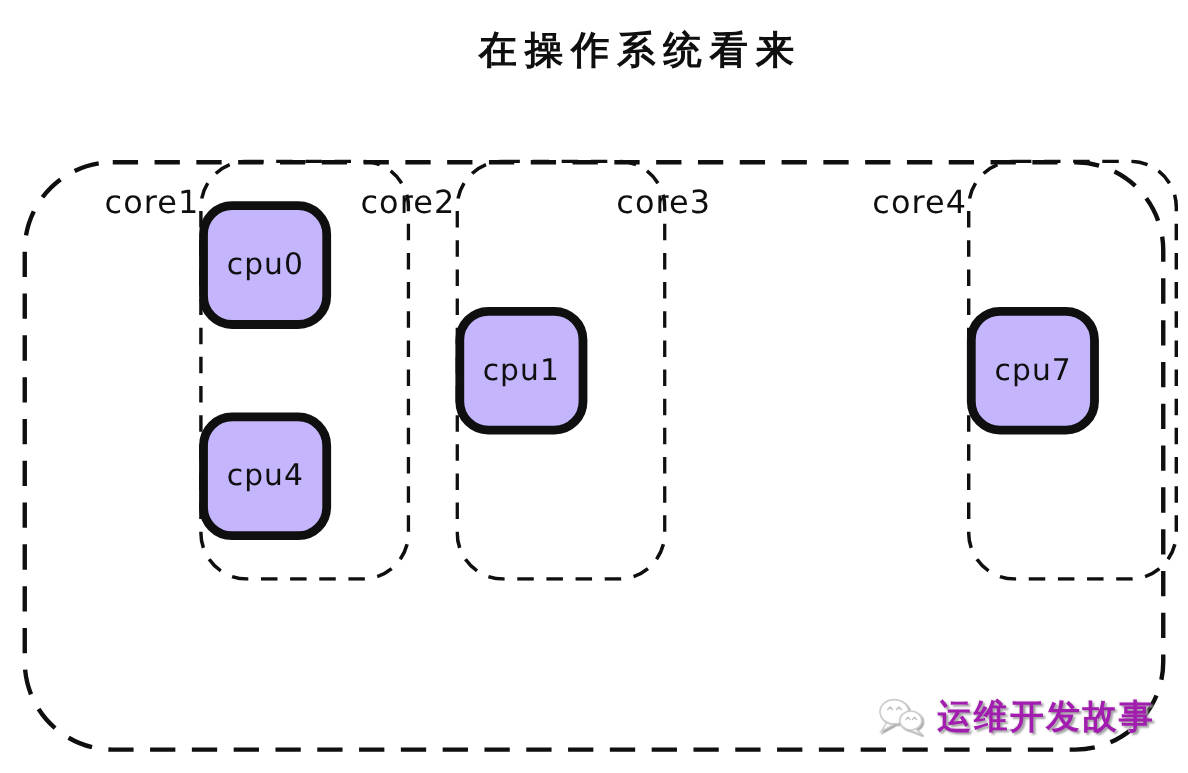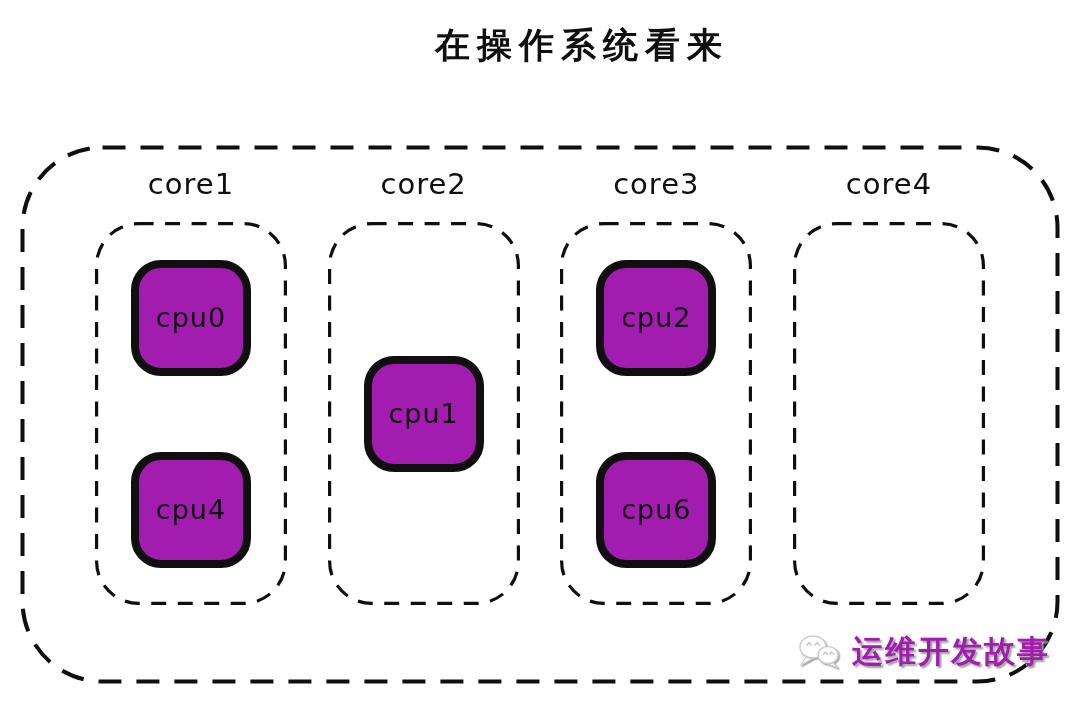--- a/index.html
+++ b/index.html
@@ -11,32 +11,32 @@
     position:absolute;top:22px;left:0;right:0;text-align:center;
     transform:translateX(42px);
     font-size:35px;font-weight:600;letter-spacing:7px;
   }
   .outer{position:absolute;left:20px;top:145px;width:1040px;height:539px;}
   .dash-border{position:absolute;left:0;top:0;pointer-events:none;}
   .cols{
     position:absolute;inset:0;display:flex;justify-content:space-between;
     padding:0 75px;box-sizing:border-box;
   }
-  .core-col{width:192px;display:flex;flex-direction:column;}
+  .core-col{width:192px;display:flex;flex-direction:row;}
   .core-label{
     height:77px;display:flex;align-items:center;justify-content:center;
     font-size:29px;font-weight:500;letter-spacing:1px;
   }
   .core-box{
     position:relative;height:383px;display:flex;flex-direction:column;
     align-items:center;justify-content:center;gap:76px;
   }
   .cpu{
     width:104px;height:100px;border:8px solid #0f0f0f;border-radius:30px;
-    background:#a21caf;display:flex;align-items:center;justify-content:center;
+    background:#c4b5fd;display:flex;align-items:center;justify-content:center;
   }
   .cpu-label{font-size:27px;letter-spacing:1px;}
   .watermark{
     position:absolute;right:30px;bottom:30px;display:flex;align-items:center;
     gap:8px;z-index:5;
   }
   .wm-text{
     font-size:31px;font-weight:600;color:#a21caf;letter-spacing:2px;
     text-shadow:2px 2px 2px #9e9e9e, -1px -1px 1px #f0f0f0;
   }
@@ -77,39 +77,31 @@
             <rect x="1.6" y="1.6" width="188.8" height="379.8" rx="42" fill="none" stroke="#0f0f0f" stroke-width="3.2" stroke-dasharray="15 11.5"></rect>
           </svg>
           <div class="cpu">
             <span class="cpu-label">cpu1</span>
           </div>
         </div>
       </div>
 
       <div class="core-col">
         <div class="core-label">core3</div>
-        <div class="core-box">
-          <svg class="dash-border" width="192" height="383" viewBox="0 0 192 383">
-            <rect x="1.6" y="1.6" width="188.8" height="379.8" rx="42" fill="none" stroke="#0f0f0f" stroke-width="3.2" stroke-dasharray="15 11.5"></rect>
-          </svg>
-          <div class="cpu">
-            <span class="cpu-label">cpu2</span>
-          </div>
-          <div class="cpu">
-            <span class="cpu-label">cpu6</span>
-          </div>
-        </div>
       </div>
 
       <div class="core-col">
         <div class="core-label">core4</div>
         <div class="core-box">
           <svg class="dash-border" width="192" height="383" viewBox="0 0 192 383">
             <rect x="1.6" y="1.6" width="188.8" height="379.8" rx="42" fill="none" stroke="#0f0f0f" stroke-width="3.2" stroke-dasharray="15 11.5"></rect>
           </svg>
+          <div class="cpu">
+            <span class="cpu-label">cpu7</span>
+          </div>
         </div>
       </div>
 
     </div>
   </div>
 
   <div class="watermark">
     <svg width="48" height="38" viewBox="0 0 48 38">
       <defs>
         <filter id="ds" x="-30%" y="-30%" width="160%" height="160%">

